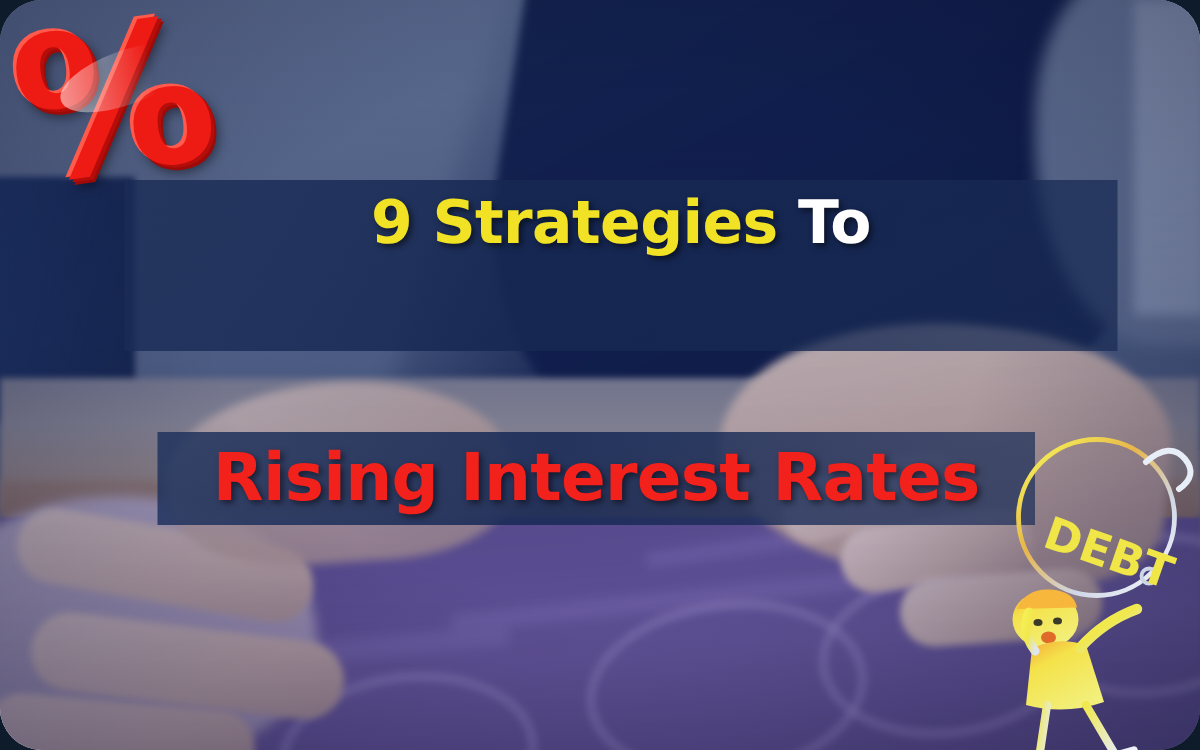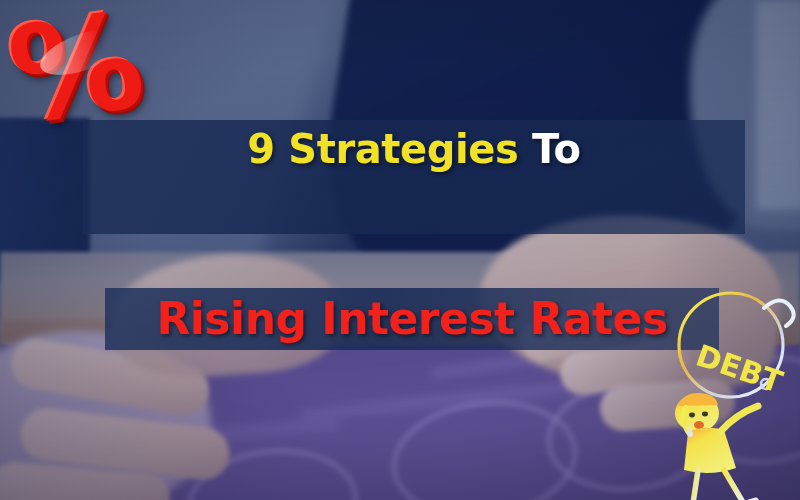--- a/index.html
+++ b/index.html
@@ -1,19 +1,20 @@
 <!DOCTYPE html>
 <html><head>
 <meta charset="utf-8">
 <style>
   html,body{margin:0;padding:0;background:#0d1b2a;}
   .stage{
     position:relative;width:800px;height:500px;overflow:hidden;
     font-family:"Liberation Sans", sans-serif;
     background:#5d6f94;
+    border-radius:28px;
   }
 
   
   .photo{position:absolute;inset:0;overflow:hidden;}
 
   
   .wall{
     position:absolute;left:0;top:0;width:800px;height:300px;
     background:linear-gradient(175deg,#7c8cab 0%,#6d7e9f 35%,#5d6f94 70%,#4d6088 100%);
   }
@@ -127,21 +128,20 @@
   .t1{top:6px;font-size:40px;line-height:46px;}
   .t2{top:49px;font-size:40px;line-height:46px;}
   .c-yellow{color:#f2e225;}
   .c-white{color:#ffffff;}
   .c-green{color:#3ee07a;}
 
   
   .red-banner{
     position:absolute;left:105px;top:288px;width:585px;height:62px;
     background:linear-gradient(100deg,rgba(28,48,92,.82) 0%,rgba(24,42,86,.88) 45%,rgba(26,45,88,.70) 100%);
-    padding-left:29px;
   }
   .red-text{
     position:absolute;left:0;top:4px;width:100%;text-align:center;
     font-family:"DejaVu Sans", sans-serif;font-weight:700;
     font-size:44px;line-height:54px;color:#f3211c;white-space:nowrap;
     letter-spacing:-.5px;
     text-shadow:2px 2px 4px rgba(0,0,0,.5);
   }
 
   

